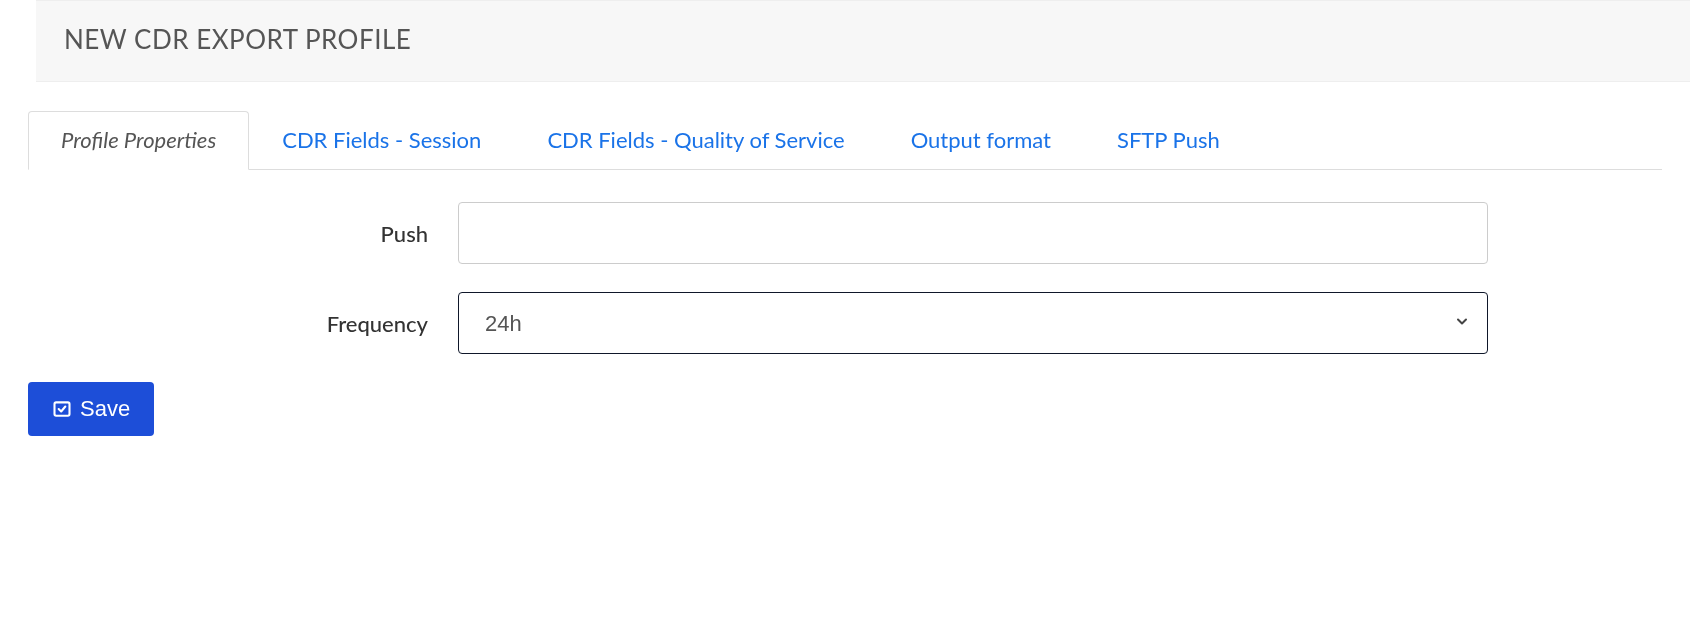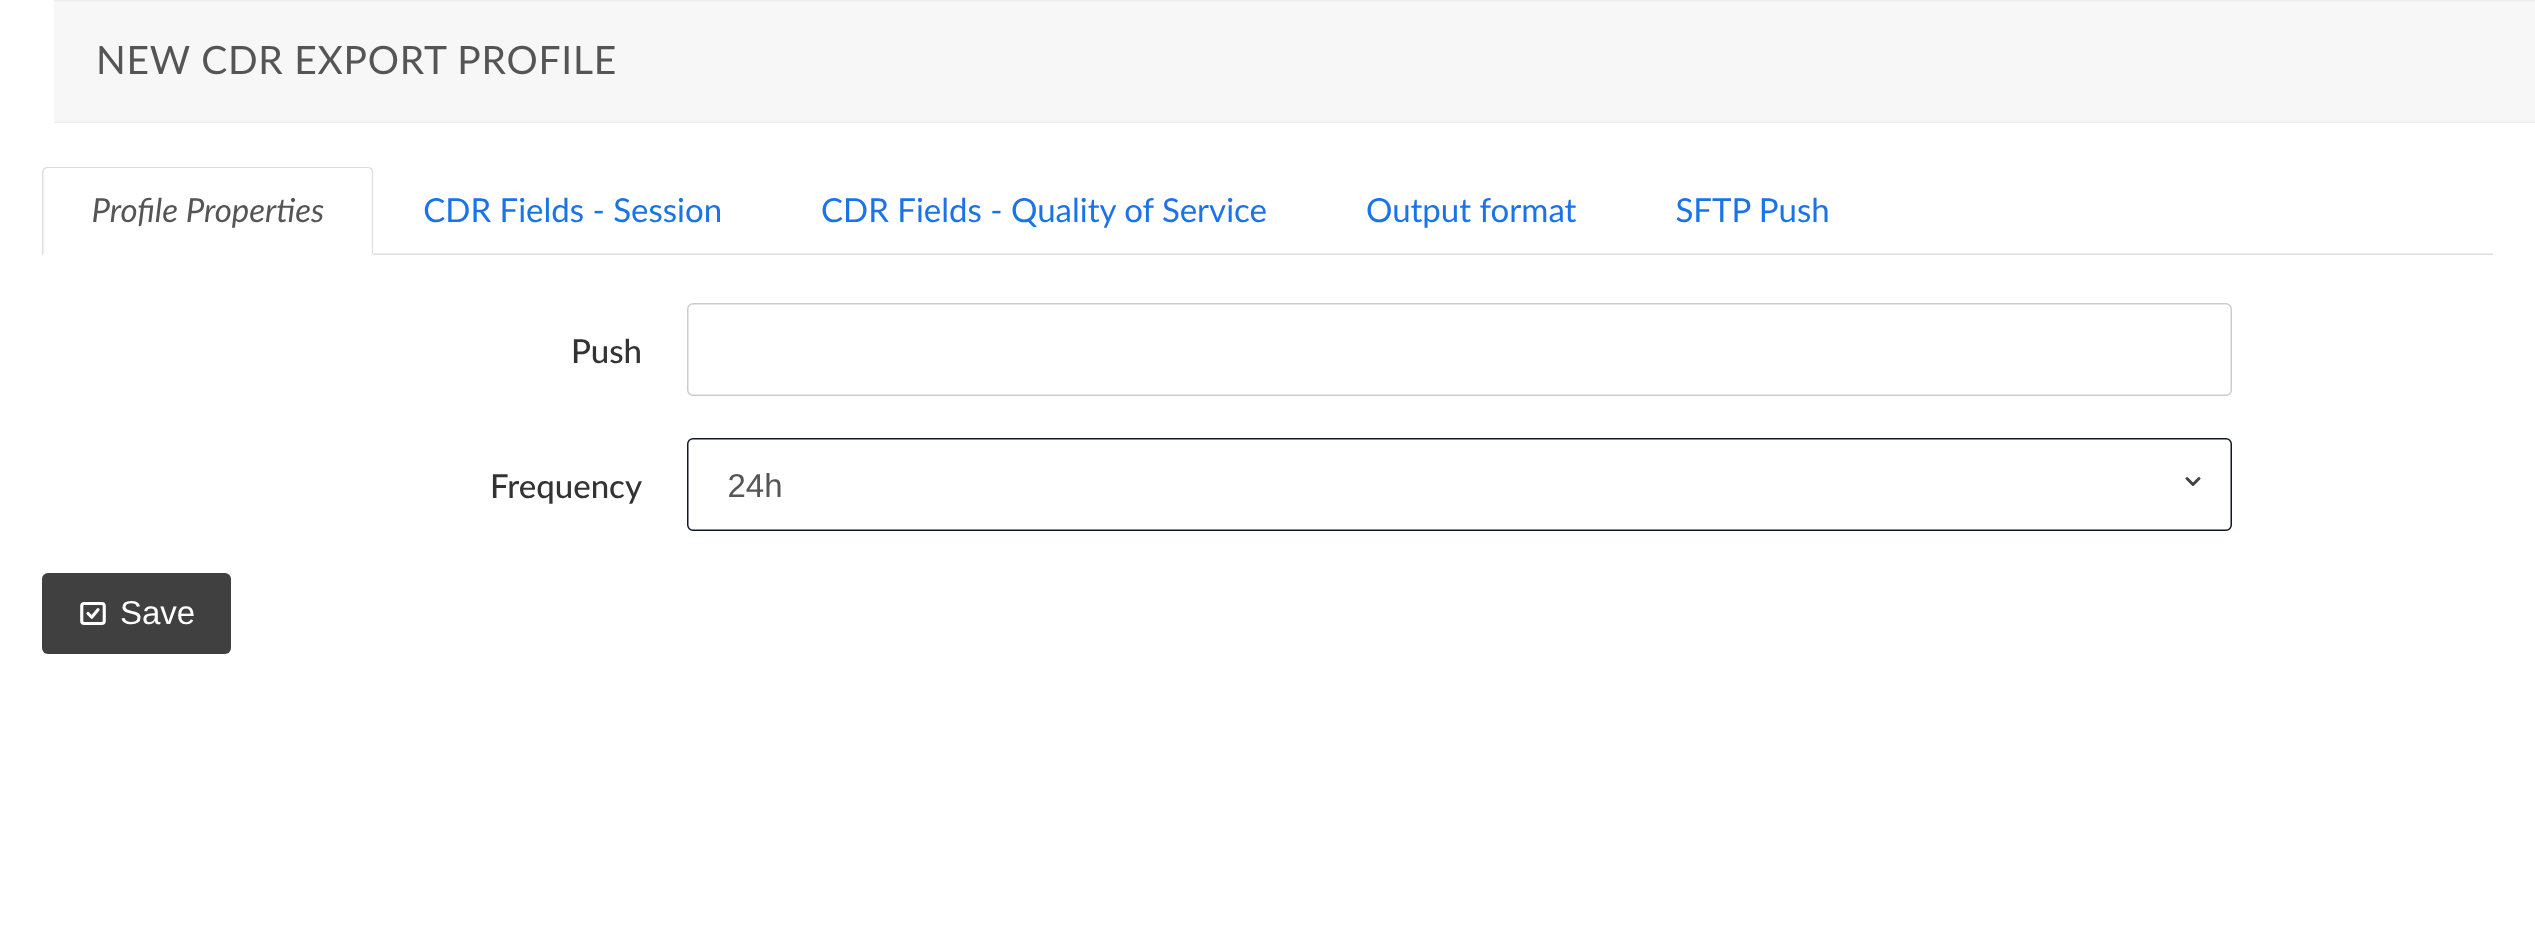--- a/index.html
+++ b/index.html
@@ -112,21 +112,21 @@
       background: #fff;
     }
     .checkbox-input:checked {
       background: #1a73e8;
       border-color: #1a73e8;
     }
     .save-button {
       display: inline-flex;
       align-items: center;
       gap: 8px;
-      background: #404040;
+      background: #1d4ed8;
       color: #fff;
       border: none;
       border-radius: 4px;
       font-size: 22px;
       padding: 14px 24px;
       cursor: pointer;
     }
     .save-icon {
       display: inline-flex;
     }

